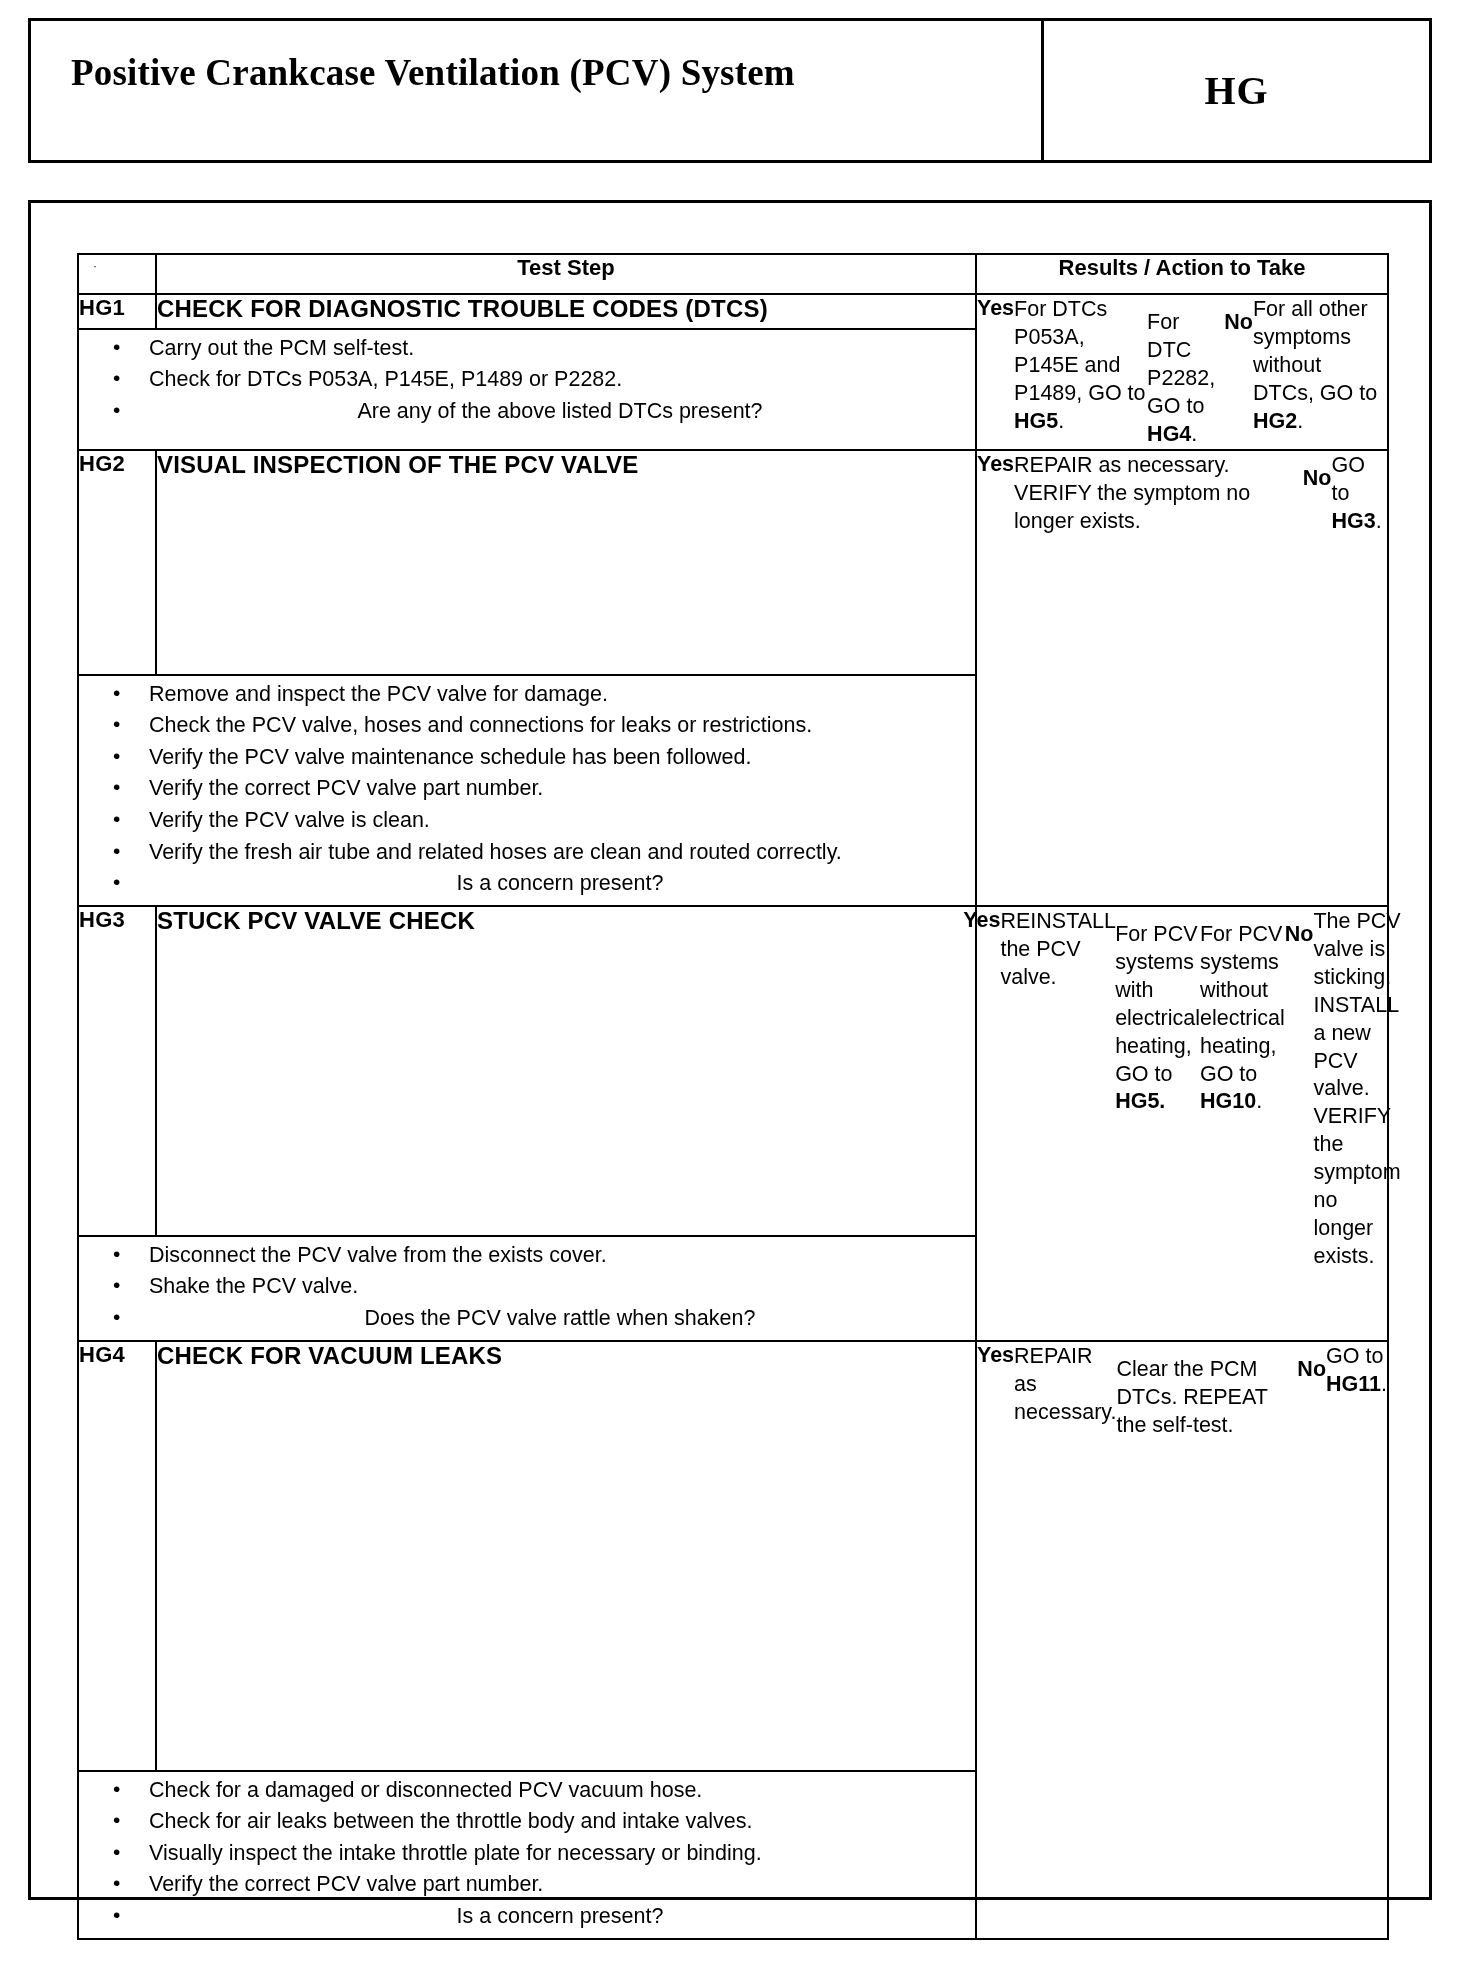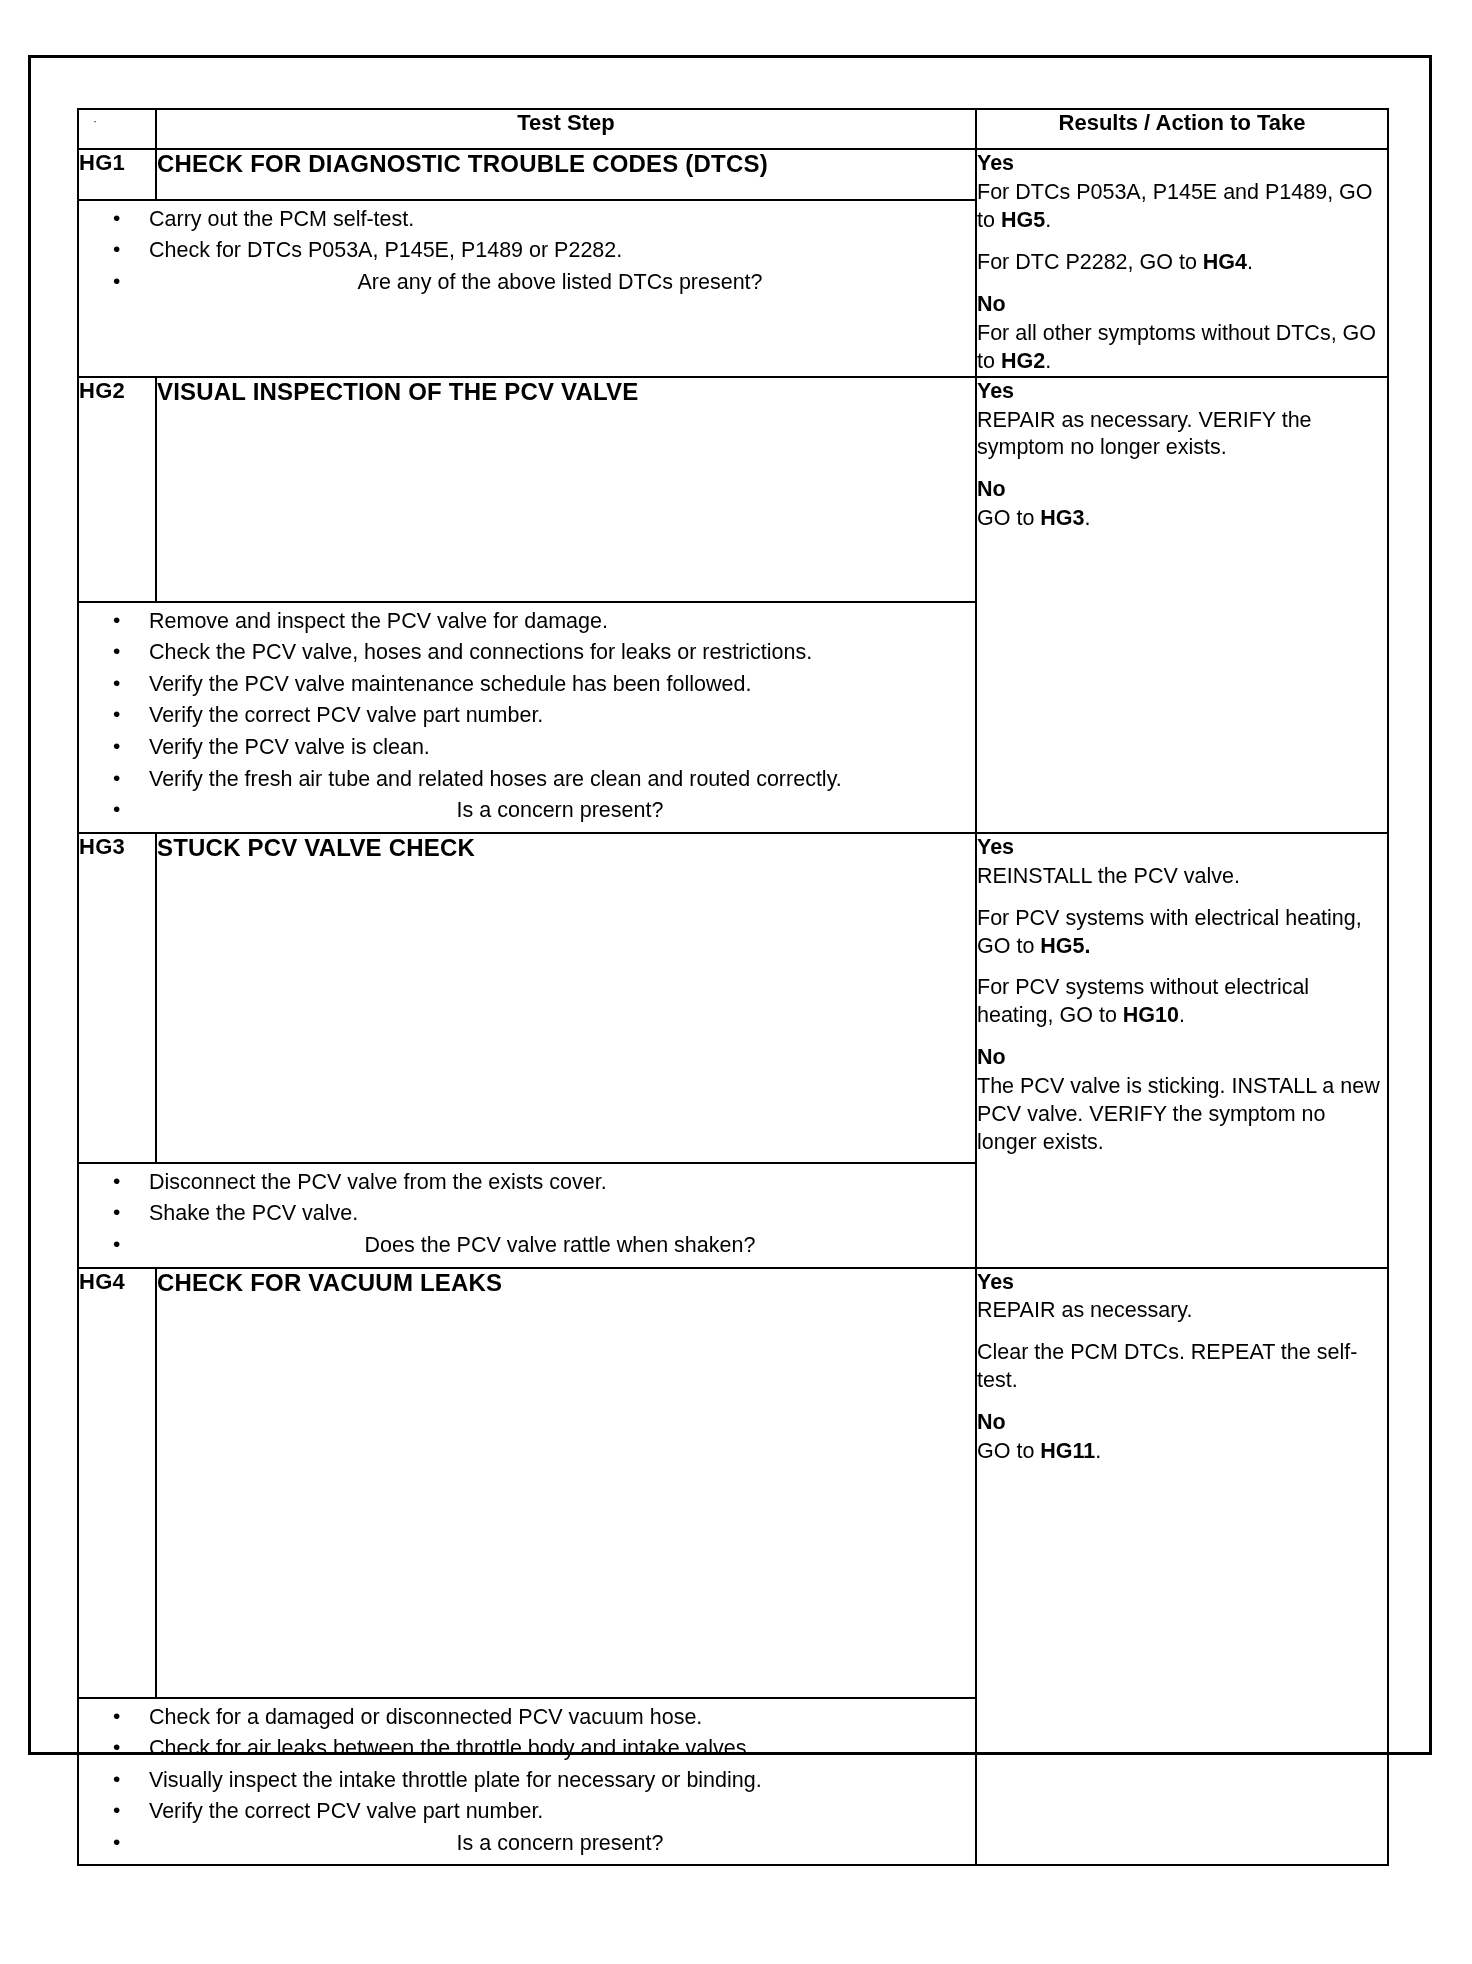--- a/index.html
+++ b/index.html
@@ -135,41 +135,45 @@
   }
 
   
   .res-cell {
     padding: 0 12px 10px 14px;
     font-size: 21.5px;
     line-height: 1.3;
   }
   .res-inner {
     display: flex;
-    flex-direction: column;
+    flex-direction: row;
     justify-content: center;
     height: 100%;
     box-sizing: border-box;
   }
   .res-label {
     font-weight: bold;
     margin-top: 14px;
   }
   .res-label:first-child { margin-top: 0; }
   .res-text {
     margin-top: 1px;
   }
   .res-text + .res-text { margin-top: 14px; }
   .res-text b { font-weight: bold; }
 </style>
 </head>
 <body>
 
 <div class="page">
 
+  <div class="header">
+    <div class="header-title">Positive Crankcase Ventilation (PCV) System</div>
+    <div class="header-code">HG</div>
+  </div>
 
   <div class="frame">
     <table class="tbl">
       <colgroup>
         <col class="col-id">
         <col class="col-step">
         <col class="col-res">
       </colgroup>
       <tbody id="tbody">
           <tr>

